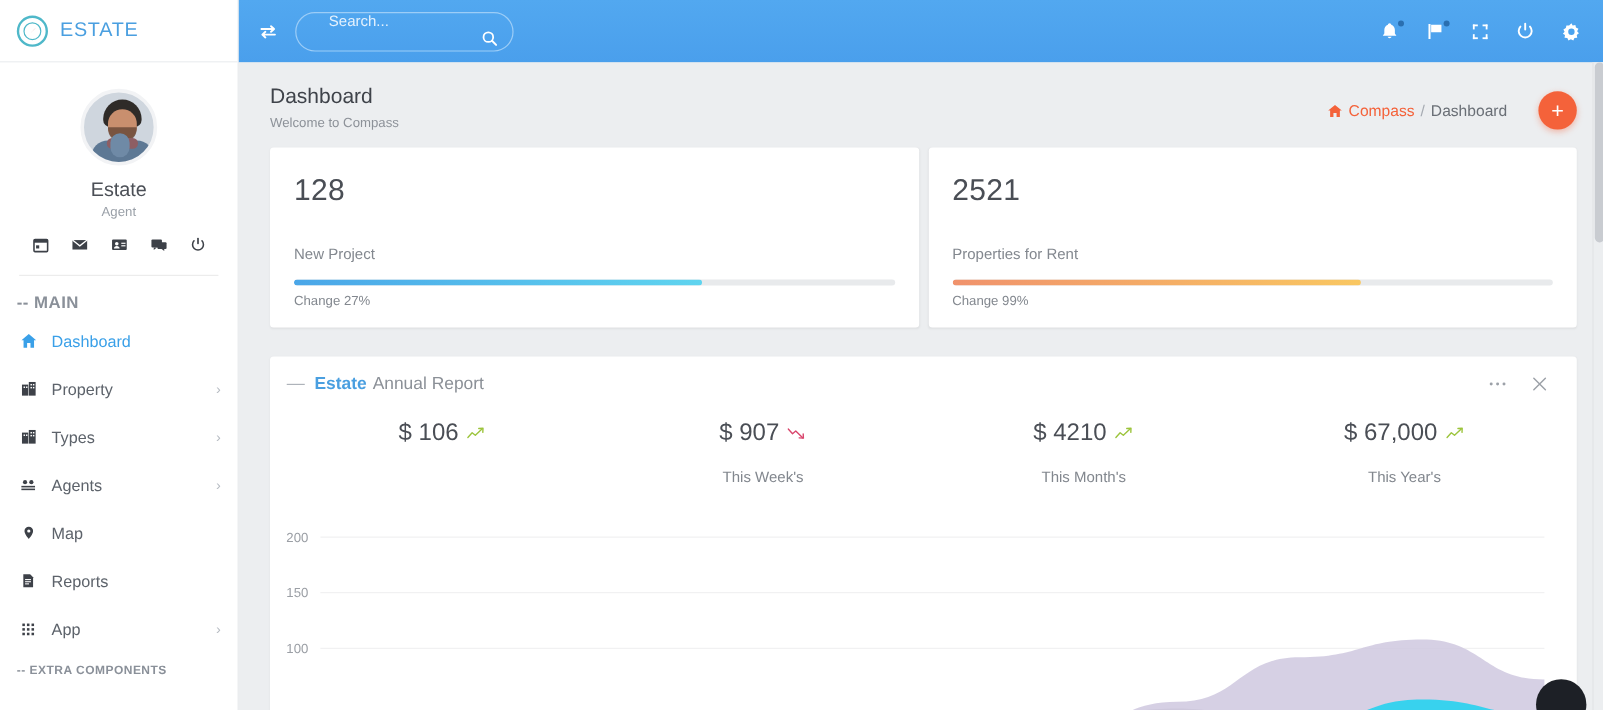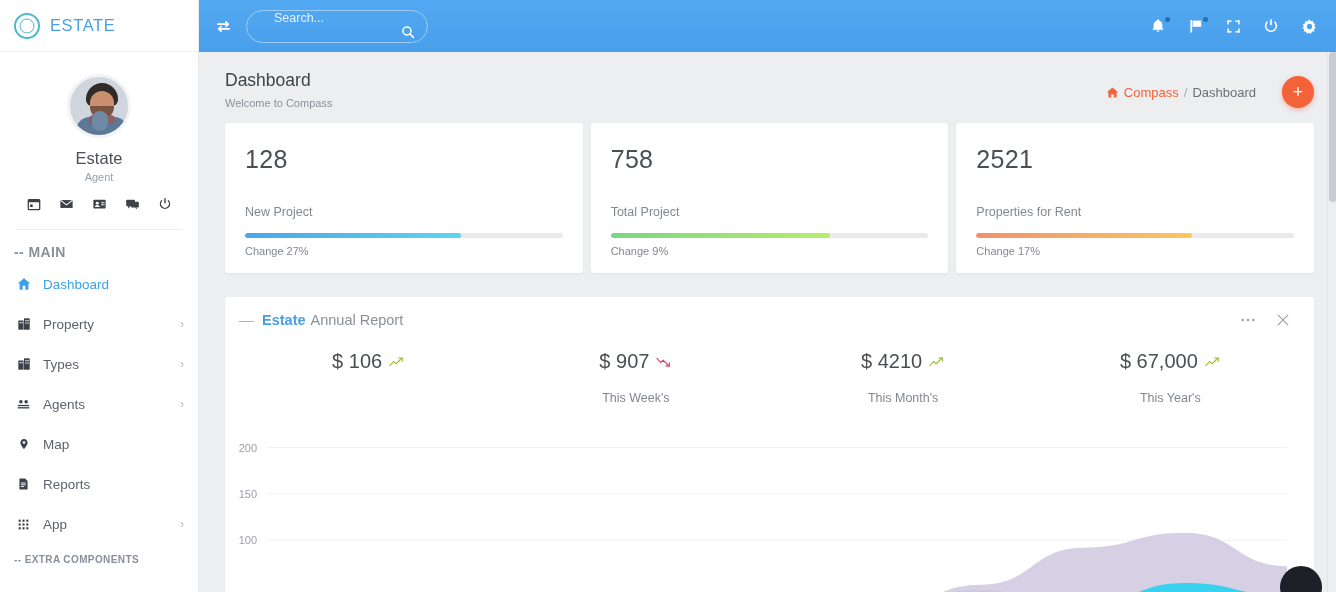--- a/index.html
+++ b/index.html
@@ -426,36 +426,28 @@
       <div class="cards">
         <div class="card">
           <div class="card-value">128</div>
           <div class="card-label">New Project</div>
           <div class="bar-track">
             <div class="bar-fill" style="width:68%;background:linear-gradient(90deg,#4aa6e8,#5fd4ef)"></div>
           </div>
           <div class="card-change">Change 27%</div>
         </div>
 
-        <div class="card">
-          <div class="card-value">758</div>
-          <div class="card-label">Total Project</div>
-          <div class="bar-track">
-            <div class="bar-fill" style="width:69%;background:linear-gradient(90deg,#7ad77f,#b8ec6e)"></div>
-          </div>
-          <div class="card-change">Change 9%</div>
-        </div>
 
         <div class="card">
           <div class="card-value">2521</div>
           <div class="card-label">Properties for Rent</div>
           <div class="bar-track">
             <div class="bar-fill" style="width:68%;background:linear-gradient(90deg,#f0926c,#f9c761)"></div>
           </div>
-          <div class="card-change">Change 17%</div>
+          <div class="card-change">Change 99%</div>
         </div>
 
       </div>
 
       <div class="panel">
         <div class="panel-head">
           <span class="panel-dash">—</span>
           <span class="panel-title-a">Estate</span>
           <span class="panel-title-b">Annual Report</span>
           <div class="panel-tools">

